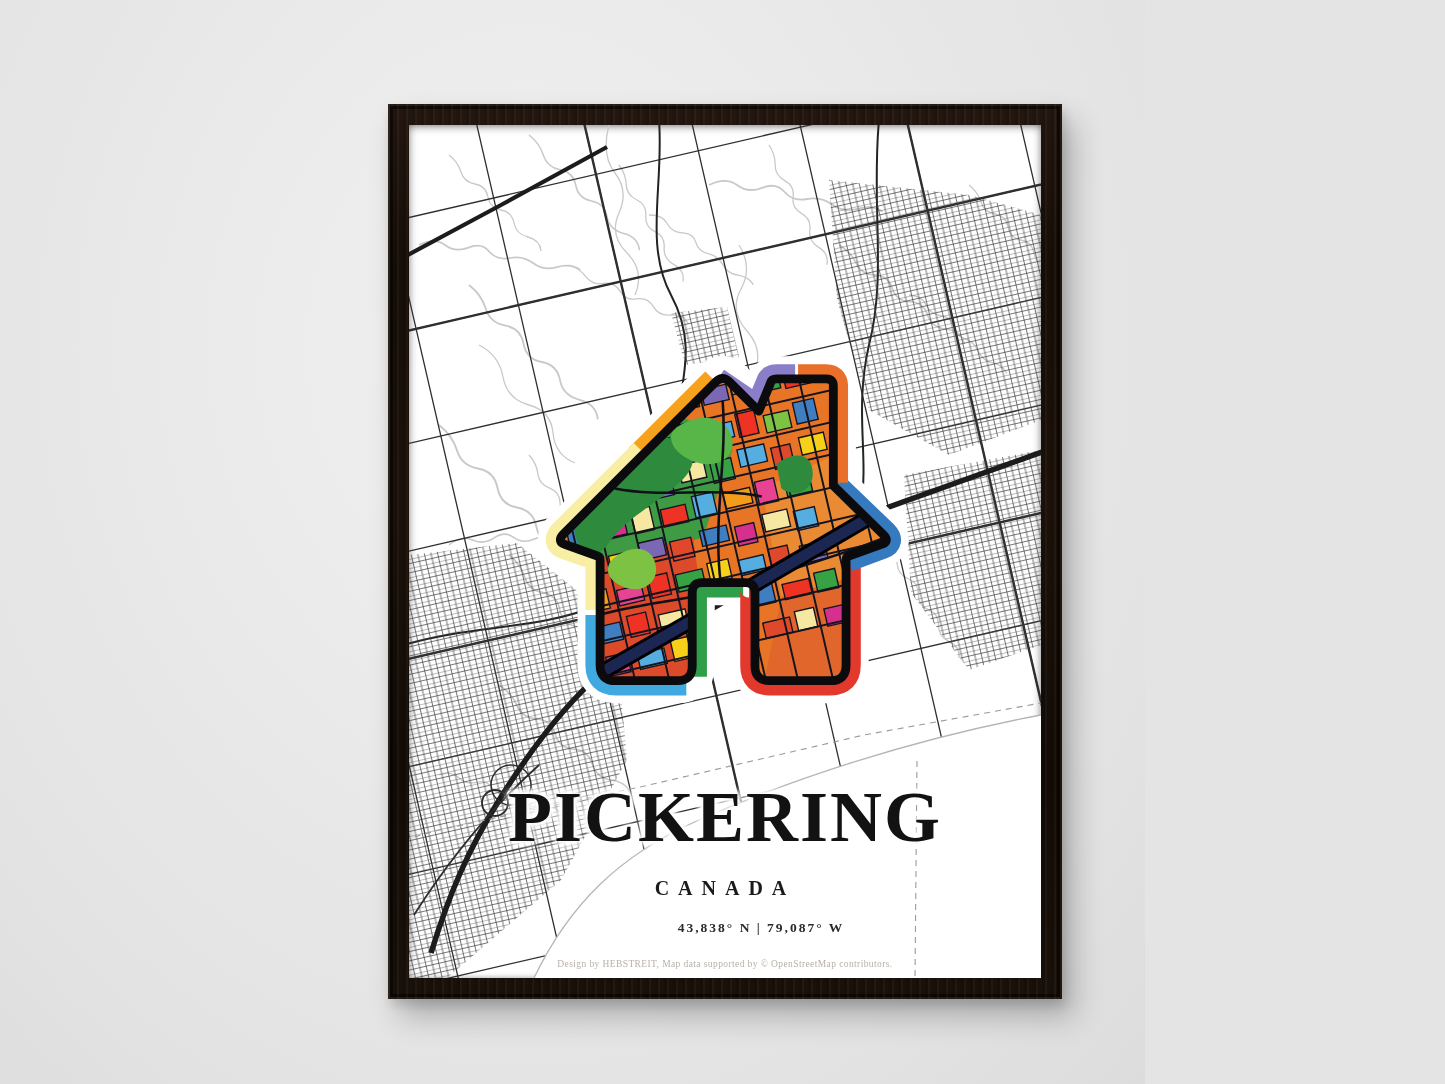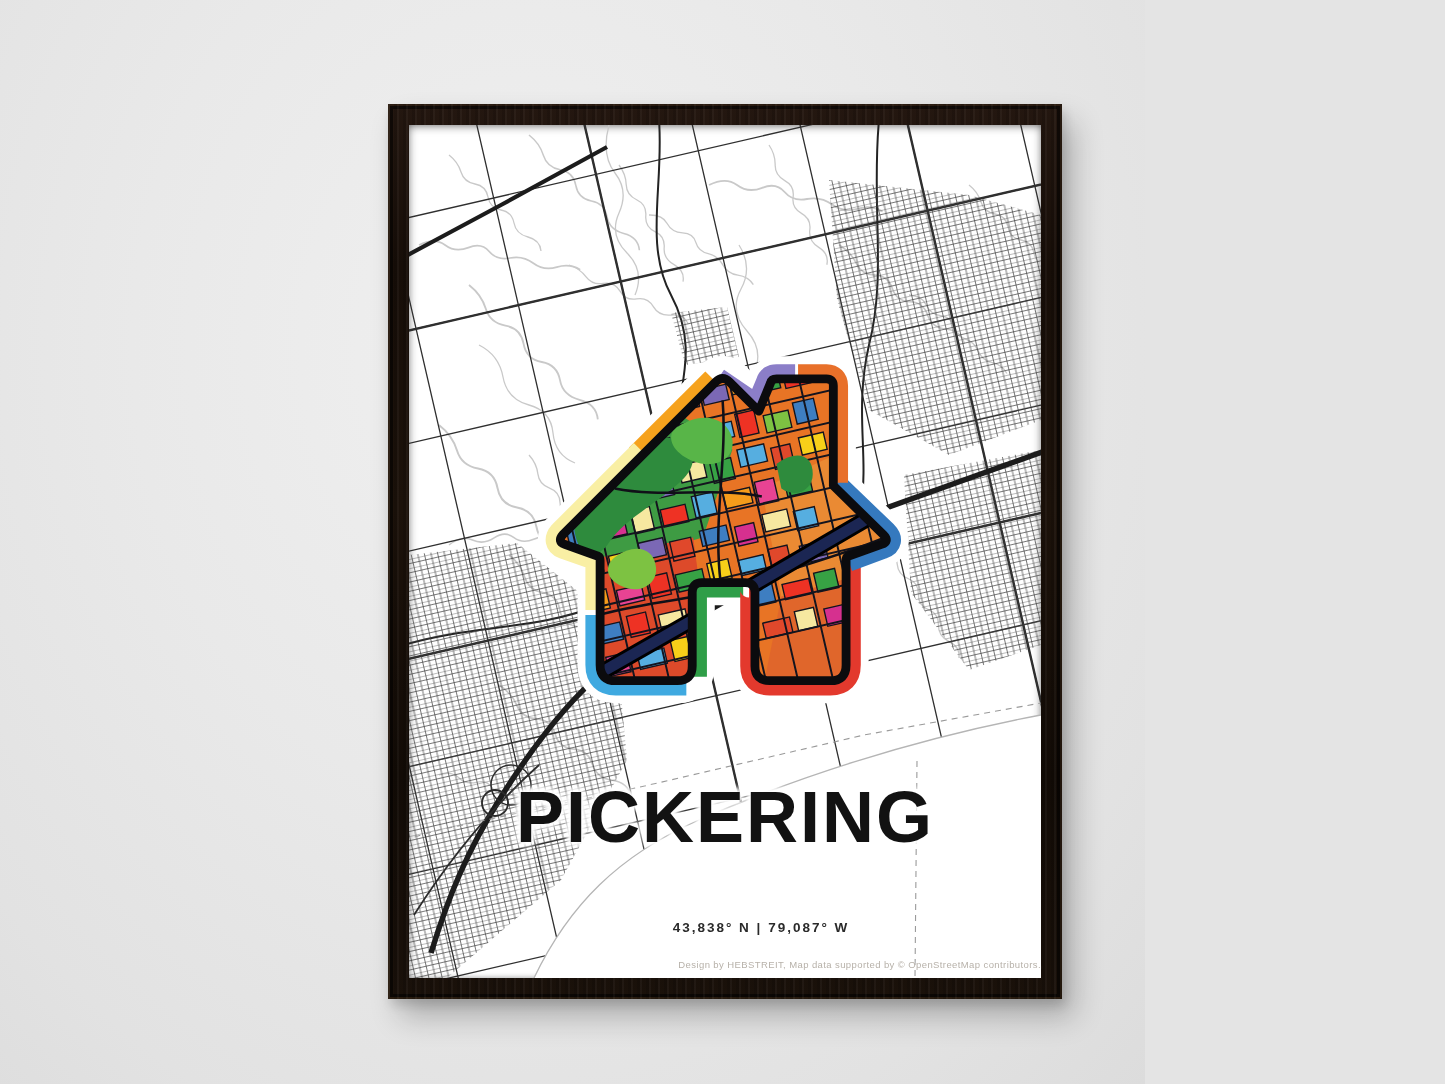--- a/index.html
+++ b/index.html
@@ -1,38 +1,38 @@
 <!DOCTYPE html>
 <html><head>
 <meta charset="utf-8">
 <style>
   html,body{margin:0;padding:0;background:#e4e4e4;}
   .scene{position:relative;width:1145px;height:1084px;overflow:hidden;
          background:radial-gradient(ellipse at 46% 32%, #f0f0f0 0%, #e9e9e9 45%, #e2e2e2 80%, #dcdcdc 100%);
-         font-family:Liberation Sans, sans-serif;}
+         font-family:Liberation Serif, serif;}
   .frame{position:absolute;left:388px;top:104px;width:632px;height:853px;
          padding:21px;
          background:linear-gradient(180deg,#241710 0%,#170e08 18%,#1c120a 45%,#120b06 75%,#1a110a 100%);
          box-shadow: 12px 18px 28px rgba(0,0,0,.24), 3px 6px 10px rgba(0,0,0,.14),
                      inset 0 0 0 2px rgba(120,80,45,.28), inset 0 0 0 5px rgba(0,0,0,.55);}
   .frame::after{content:"";position:absolute;inset:0;pointer-events:none;
          background:repeating-linear-gradient(90deg, rgba(255,255,255,.035) 0 2px, rgba(0,0,0,0) 2px 6px, rgba(0,0,0,.12) 6px 9px);}
   .poster{position:relative;width:632px;height:853px;background:#ffffff;z-index:2;
           box-shadow: inset 0 5px 8px -3px rgba(0,0,0,.38), inset 0 -3px 6px -3px rgba(0,0,0,.22),
                       inset 5px 0 8px -4px rgba(0,0,0,.28), inset -5px 0 8px -4px rgba(0,0,0,.28);}
   .poster svg{position:absolute;left:0;top:0;width:100%;height:100%;}
   .caption{position:absolute;left:0;width:100%;text-align:center;z-index:5;}
   .title{top:656px;font-size:72px;font-weight:800;letter-spacing:2px;color:#121212;line-height:1;
          text-shadow:0 0 5px #fff,0 0 9px #fff,2px 2px 7px #fff,-2px 2px 7px #fff,2px -2px 7px #fff,-2px -2px 7px #fff;}
   .subtitle{top:752px;font-size:20px;font-weight:600;letter-spacing:9px;color:#1a1a1a;
          text-shadow:0 0 5px #fff,0 0 8px #fff;}
   .coords{top:795px;font-size:13.5px;font-weight:700;letter-spacing:2px;color:#2a2a2a;
          text-shadow:0 0 4px #fff,0 0 7px #fff;margin-left:36px;}
   .credit{top:834px;font-size:9.5px;font-weight:400;letter-spacing:.4px;color:#b7b1a9;
-         text-shadow:0 0 3px #fff;text-align:right;}
+         text-shadow:0 0 3px #fff;}
 </style>
 </head>
 <body>
 
 <div class="scene">
   <div class="frame">
     <div class="poster">
 
       <svg viewBox="0 0 632 853" preserveAspectRatio="none">
         <defs>
@@ -219,18 +219,19 @@
 
             <path d="M 28 318 L 187 227 L 336 140" fill="none" stroke="#000000" stroke-width="17"></path>
             <path d="M 28 318 L 187 227 L 336 140" fill="none" stroke-width="11" stroke="#1B2653"></path>
           </g>
 
           <path d="M 43 189 Q 45 190 45 193 L 45 300 Q 45 316 61 316 L 124 316 Q 139 316 139 301 L 139 226 Q 139 216 149 216 L 193 216 Q 203 216 203 226 L 203 301 Q 203 316 218 316 L 280 316 Q 296 316 296 300 L 296 193 Q 296 190 298 189 L 332 177 Q 341 174 334 167 L 283 117 L 283 15 Q 283 8 276 8 L 225 8 Q 220 8 219 12 L 207 41 L 177 11 Q 170 4 163 11 L 7 167 Q 1 174 9 177 Z" fill="none" stroke="#0b0b0e" stroke-width="9" stroke-linejoin="round"></path>
         </g>
       </svg>
 
       <div class="caption title">PICKERING</div>
+      <div class="caption subtitle">CANADA</div>
       <div class="caption coords">43,838° N | 79,087° W</div>
       <div class="caption credit">Design by HEBSTREIT, Map data supported by © OpenStreetMap contributors.</div>
 
     </div>
   </div>
 </div>
 
 </body></html>

